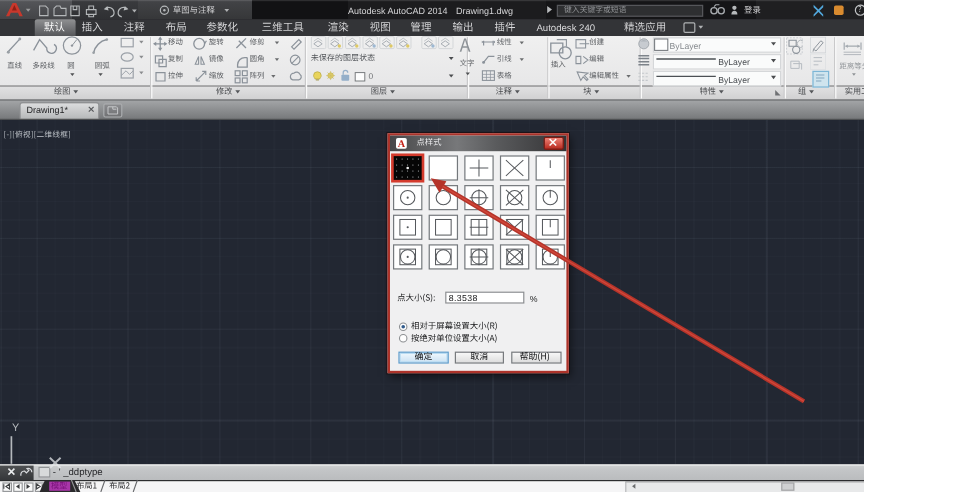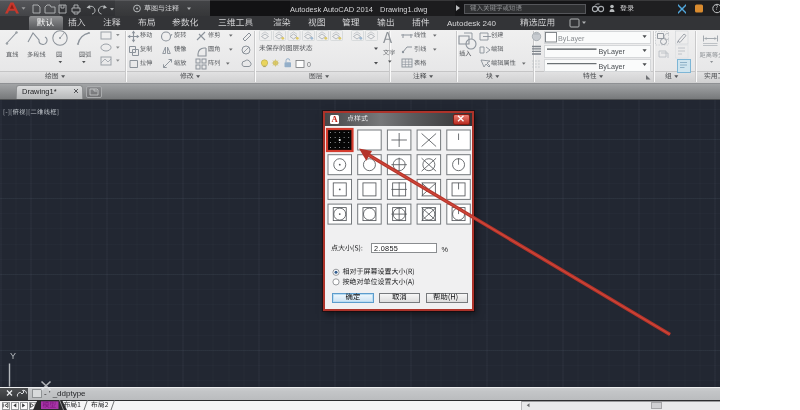--- a/index.html
+++ b/index.html
@@ -63,21 +63,21 @@
     <div style="position:absolute;left:379px;top:292.5px;width:41px;height:10.5px;background:linear-gradient(#f7f7f7,#dddddd);border:1px solid #777a7d;box-sizing:border-box"></div>
     <div style="position:absolute;left:425.5px;top:292.5px;width:42px;height:10.5px;background:linear-gradient(#f7f7f7,#dddddd);border:1px solid #777a7d;box-sizing:border-box"></div>
     <div style="position:absolute;z-index:3;left:290px;top:4.5px;font:400 7.5px 'Liberation Sans',sans-serif;color:#d4d4d6;letter-spacing:normal;white-space:nowrap">Autodesk AutoCAD 2014</div>
     <div style="position:absolute;z-index:3;left:380px;top:4.5px;font:400 7.5px 'Liberation Sans',sans-serif;color:#d4d4d6;letter-spacing:normal;white-space:nowrap">Drawing1.dwg</div>
     <div style="position:absolute;z-index:3;left:447px;top:18.8px;font:400 8px 'Liberation Sans',sans-serif;color:#d8d8da;letter-spacing:normal;white-space:nowrap">Autodesk 240</div>
     <div style="position:absolute;z-index:3;left:22px;top:87px;font:400 7.5px 'Liberation Sans',sans-serif;color:#1e1f21;letter-spacing:normal;white-space:nowrap">Drawing1*</div>
     <div style="position:absolute;z-index:3;left:558px;top:33.5px;font:400 7.2px 'Liberation Sans',sans-serif;color:#898d91;letter-spacing:normal;white-space:nowrap">ByLayer</div>
     <div style="position:absolute;z-index:3;left:598.5px;top:47.2px;font:400 7.2px 'Liberation Sans',sans-serif;color:#4b4f53;letter-spacing:normal;white-space:nowrap">ByLayer</div>
     <div style="position:absolute;z-index:3;left:598.5px;top:61.5px;font:400 7.2px 'Liberation Sans',sans-serif;color:#4b4f53;letter-spacing:normal;white-space:nowrap">ByLayer</div>
     <div style="position:absolute;z-index:3;left:307px;top:60.5px;font:400 7px 'Liberation Sans',sans-serif;color:#6e7174;letter-spacing:normal;white-space:nowrap">0</div>
-    <div style="position:absolute;z-index:3;left:374px;top:244.3px;font:400 7.3px 'Liberation Sans',sans-serif;color:#141517;letter-spacing:0.3px;white-space:nowrap">2.0855</div>
+    <div style="position:absolute;z-index:3;left:374px;top:244.3px;font:400 7.3px 'Liberation Sans',sans-serif;color:#141517;letter-spacing:0.3px;white-space:nowrap">8.3538</div>
     <div style="position:absolute;z-index:3;left:441.5px;top:245px;font:400 7.3px 'Liberation Sans',sans-serif;color:#232425;letter-spacing:normal;white-space:nowrap">%</div>
     <div style="position:absolute;z-index:3;left:742.5px;top:190px;font:400 6px 'Liberation Sans',sans-serif;color:#8a9199;letter-spacing:normal;white-space:nowrap">WCS</div>
     <div style="position:absolute;z-index:3;left:44px;top:389.3px;font:400 8px 'Liberation Sans',sans-serif;color:#26272a;letter-spacing:normal;white-space:nowrap">- ' _ddptype</div>
     <div style="position:absolute;z-index:3;left:10px;top:351px;font:400 9px 'Liberation Sans',sans-serif;color:#b4b8bc;letter-spacing:normal;white-space:nowrap">Y</div>
     <div style="position:absolute;left:464px;top:3.5px;width:122px;height:10px;background:#2e2f31;border:1px solid #55565a;box-sizing:border-box"></div>
     <div style="position:absolute;left:543.5px;top:31px;width:107px;height:12.5px;background:#fafbfb;border:1px solid #d5d7d9;box-sizing:border-box"></div>
     <div style="position:absolute;left:543.5px;top:45px;width:107px;height:12.5px;background:#fafbfb;border:1px solid #d5d7d9;box-sizing:border-box"></div>
     <div style="position:absolute;left:543.5px;top:59px;width:107px;height:12.5px;background:#fafbfb;border:1px solid #d5d7d9;box-sizing:border-box"></div>
     <div style="position:absolute;left:677px;top:59px;width:13.5px;height:13.5px;background:#cfe4ee;border:1px solid #7db6d6;box-sizing:border-box"></div>
     <svg width="800" height="410" viewBox="0 0 800 410" style="position:absolute;left:0;top:0">

